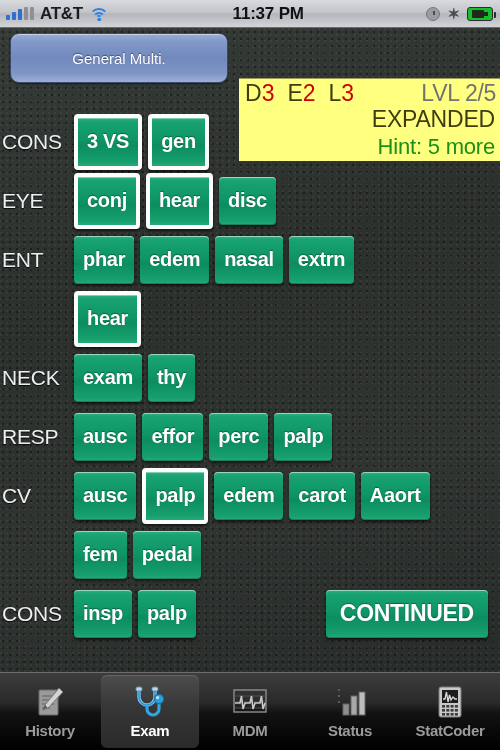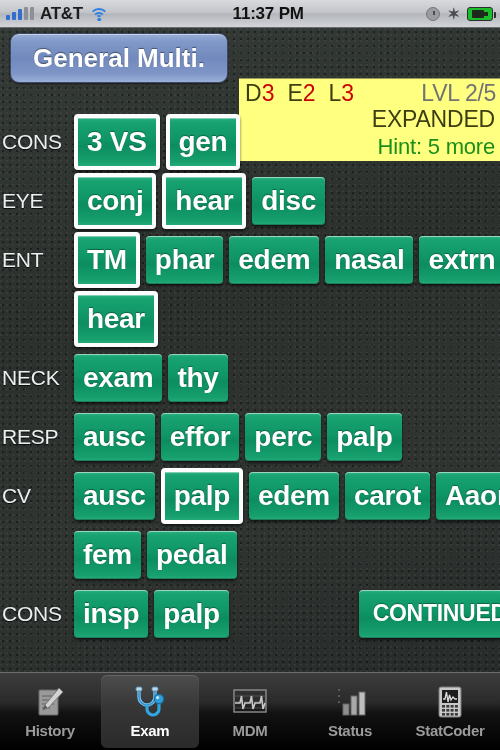--- a/index.html
+++ b/index.html
@@ -66,21 +66,21 @@
 
   
   #header{ position:absolute; left:0; top:0; width:500px; height:84px;}
   #category-button{
     position:absolute; left:10px; top:5px; width:218px; height:50px;
     border-radius:9px;
     background:linear-gradient(to bottom,#9aaed6 0%,#8099c8 16%,#7189bd 50%,#7e95c6 82%,#9cb0d8 100%);
     border:1px solid #3c4a68;
     box-shadow:inset 0 1px 0 rgba(255,255,255,0.45), 0 1px 2px rgba(0,0,0,0.55);
     display:flex; align-items:center; justify-content:center;
-    color:#fff; font-size:26px; font-weight:bold;
+    color:#fff; font-size:15px; font-weight:normal;
     text-shadow:0 -1px 1px rgba(0,0,0,0.45);
   }
   #level-panel{
     position:absolute; left:239px; top:2px; width:261px; height:83px;
     background:#ffff80; border-top:1px solid #9a9a55;
     padding:1px 4px 0 6px;
     display:flex; flex-direction:column; justify-content:flex-start;margin-top:48px;
   }
   .lvl-row1{ display:flex; align-items:baseline; font-size:23px; font-weight:normal;
     line-height:26px; white-space:nowrap;}
@@ -105,21 +105,21 @@
   }
   .btns{ position:absolute; left:74px; top:0; height:59px; display:flex; align-items:center;}
   .ebtn{
     height:48px; margin-right:6px;
     display:flex; align-items:center; justify-content:center;
     border-radius:4px;
     background:linear-gradient(to bottom,#2fb083 0%,#18a371 8%,#0f9566 46%,#0c8d60 58%,#17a06e 92%,#25ab79 100%);
     box-shadow:inset 0 1px 0 rgba(255,255,255,0.50),
                inset 0 -1px 0 rgba(0,0,0,0.25),
                0 2px 3px rgba(0,0,0,0.6);
-    color:#fff; font-size:28px; font-weight:bold; letter-spacing:-0.3px;
+    color:#fff; font-size:20px; font-weight:bold; letter-spacing:-0.3px;
     text-shadow:0 -1px 1px rgba(0,0,0,0.35);
     padding:0 9px;
   }
   .ebtn.sel{
     border:4px solid #fdfdfd;
     box-shadow:inset 0 1px 0 rgba(255,255,255,0.40), 0 2px 3px rgba(0,0,0,0.6);
     height:56px;
   }
   .ebtn.wide{ padding:0 14px; font-size:23px;}
   .spacer-btn{ visibility:hidden;}
@@ -205,21 +205,20 @@
         <div class="row-label">EYE</div>
         <div class="btns">
           <div class="ebtn sel">conj</div>
           <div class="ebtn sel">hear</div>
           <div class="ebtn">disc</div>
         </div>
       </div>
       <div class="row">
         <div class="row-label">ENT</div>
         <div class="btns">
-          <div class="ebtn sel">TM</div>
           <div class="ebtn">phar</div>
           <div class="ebtn">edem</div>
           <div class="ebtn">nasal</div>
           <div class="ebtn">extrn</div>
         </div>
       </div>
       <div class="row">
         <div class="row-label"></div>
         <div class="btns">
           <div class="ebtn sel">hear</div>

